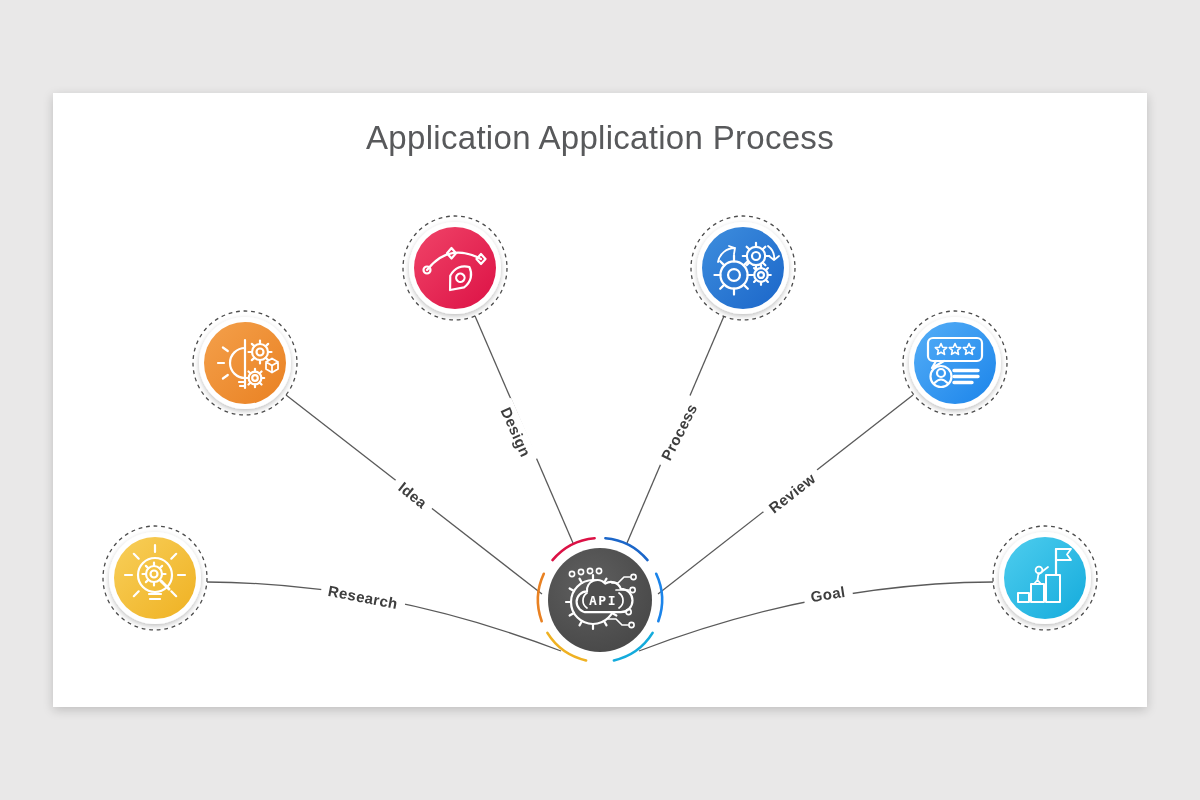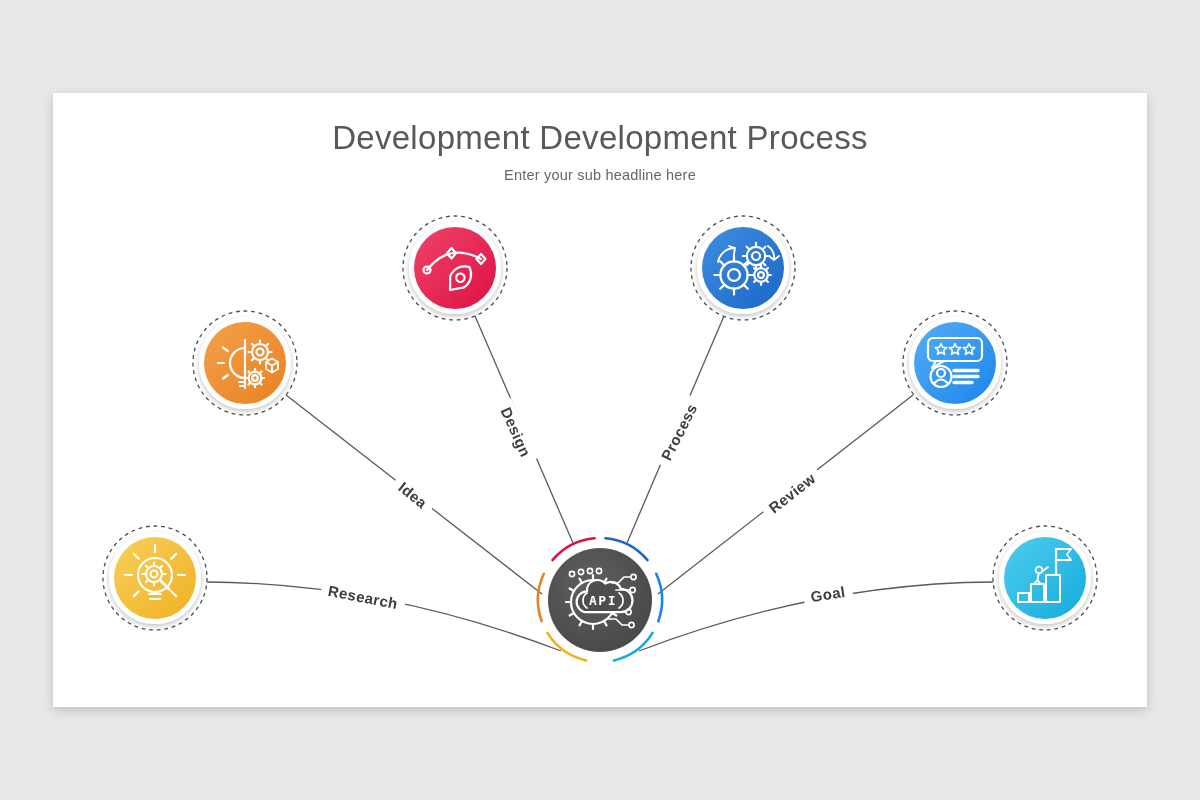--- a/index.html
+++ b/index.html
@@ -30,22 +30,21 @@
   .connector{fill:none;stroke:#5a5a5a;stroke-width:1.3;}
   .arc{fill:none;stroke-width:2.6;stroke-linecap:round;}
   .icon{fill:none;stroke:#ffffff;stroke-width:2.2;stroke-linecap:round;stroke-linejoin:round;}
 </style>
 </head>
 <body>
 
 <div class="slide">
 
   <div class="header">
-    <div class="title">Development Development Process</div>
-    <div class="subtitle">Enter your sub headline here</div>
+    <div class="title">Application Application Process</div>
   </div>
 
   <svg class="diagram-svg" viewBox="0 0 1094 614">
     <defs>
       <filter id="ds" x="-40%" y="-40%" width="180%" height="180%">
         <feDropShadow dx="0" dy="2" stdDeviation="2.5" flood-color="#000000" flood-opacity="0.25"></feDropShadow>
       </filter>
       <radialGradient id="ghub" cx="0.4" cy="0.35" r="0.8">
         <stop offset="0" stop-color="#5f5f5f"></stop>
         <stop offset="1" stop-color="#454545"></stop>

